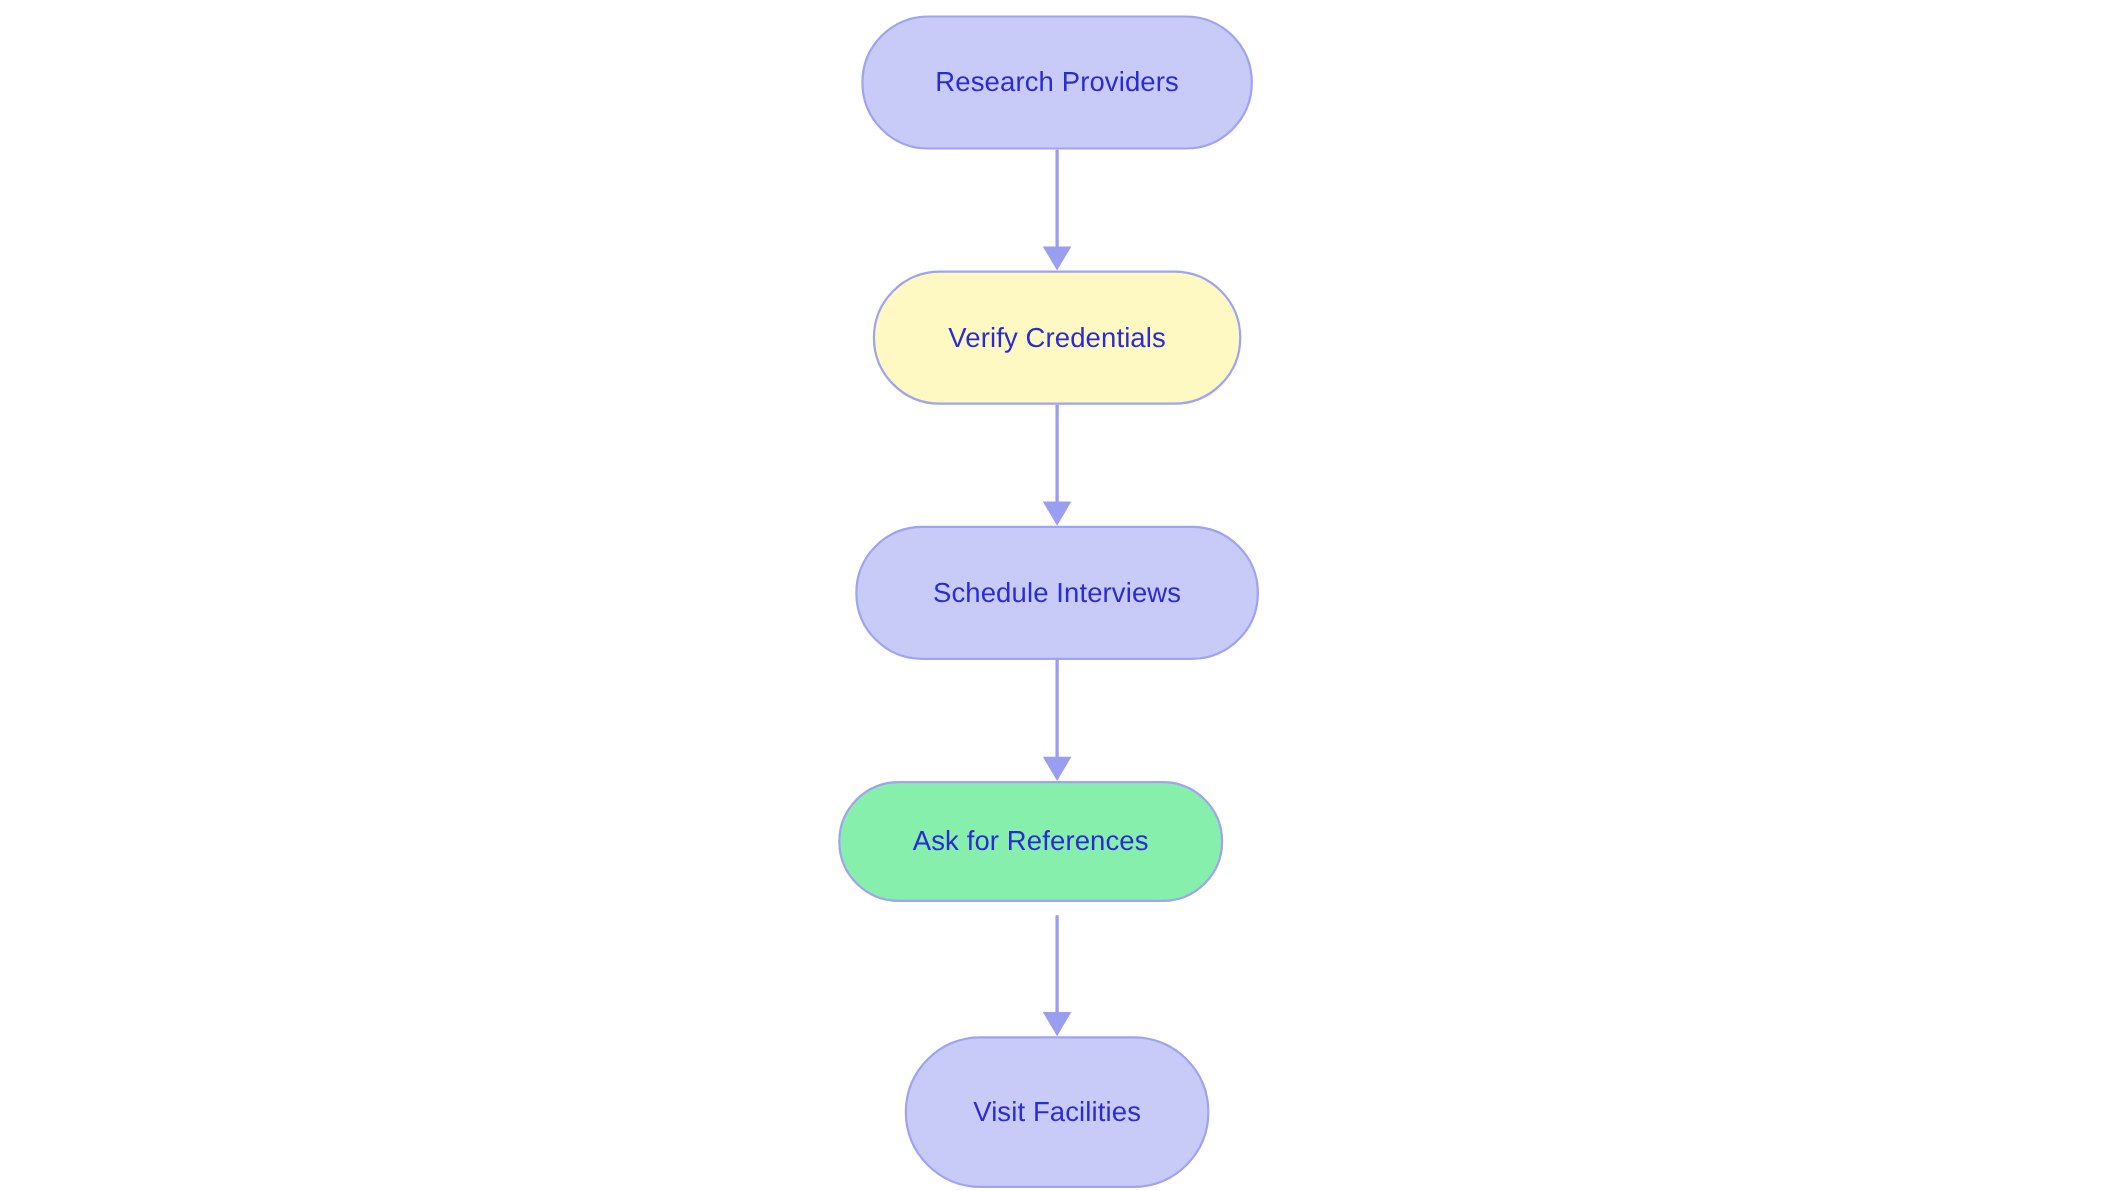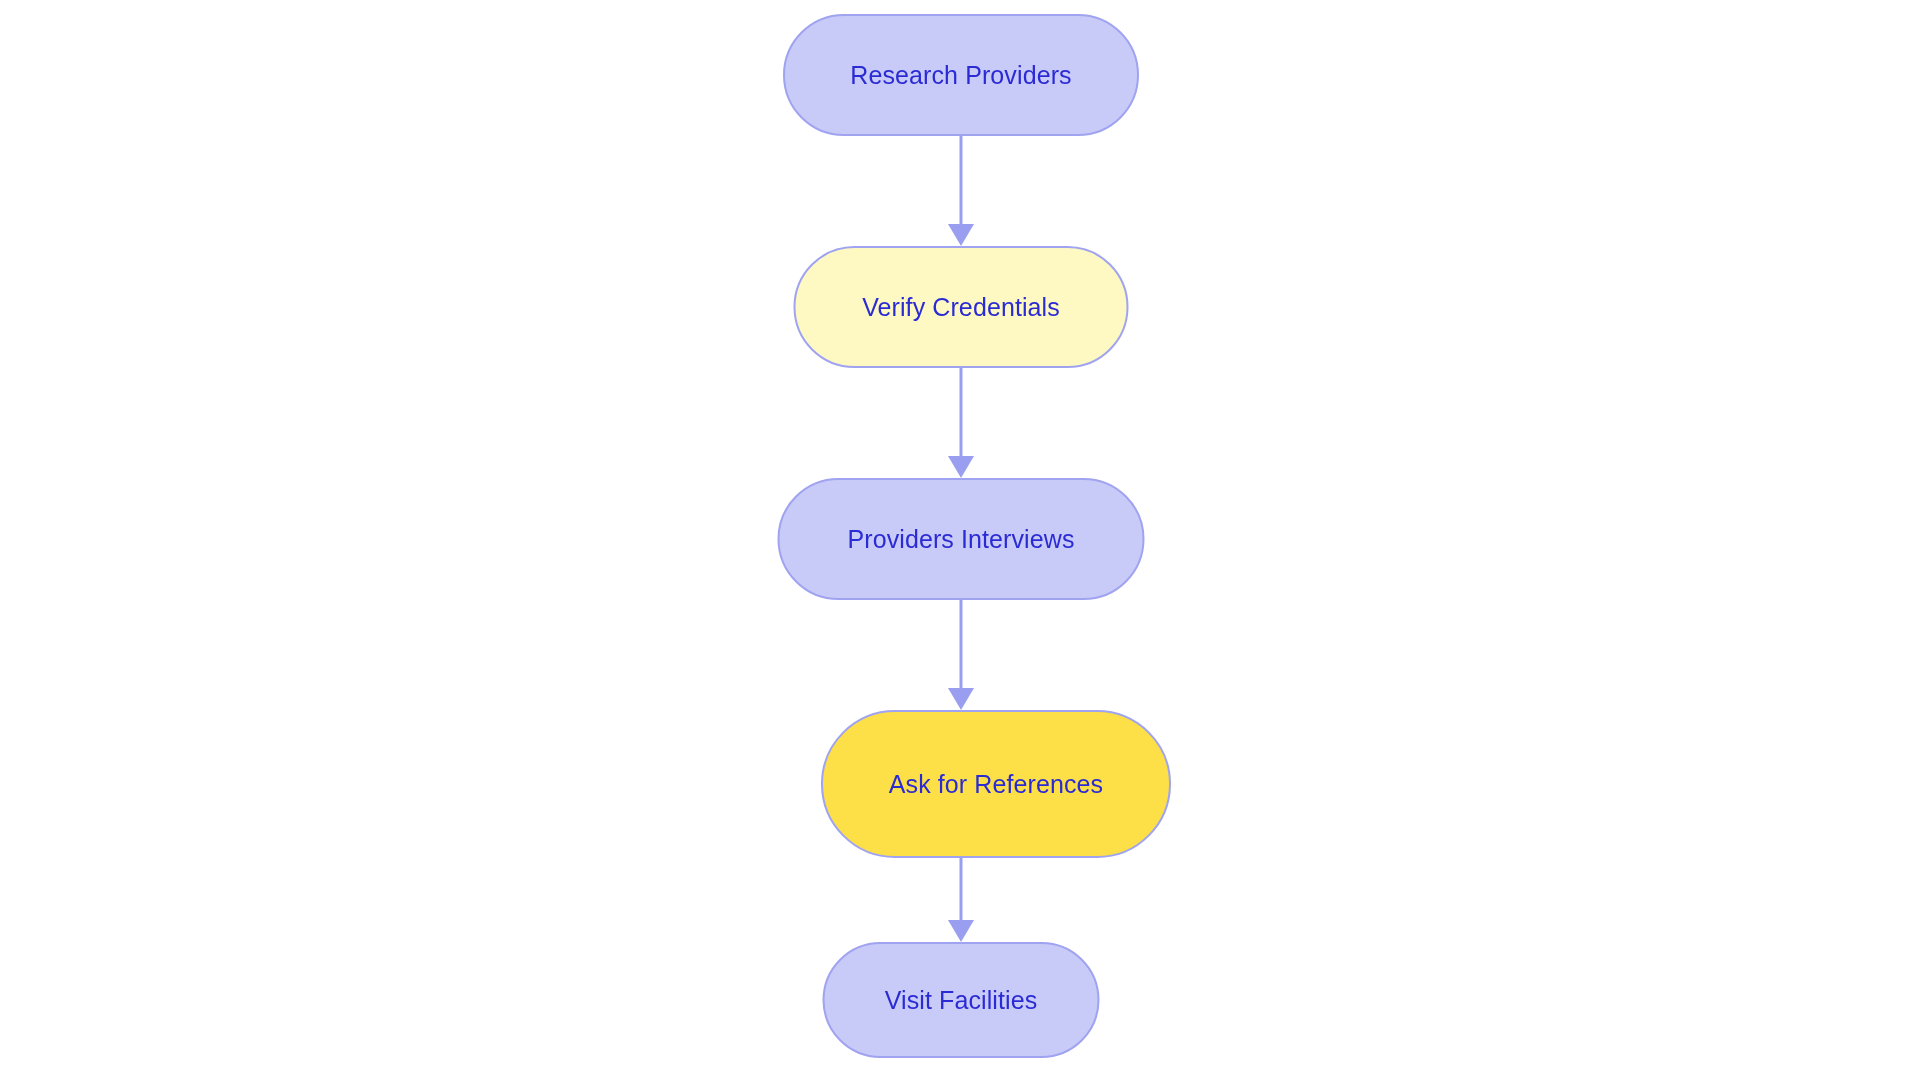--- a/index.html
+++ b/index.html
@@ -77,21 +77,21 @@
         <polygon points="2,88 28,88 15,110" fill="#9a9ef0"></polygon>
       </svg>
     </div>
     <div class="flow-node" style="left: 961px; top: 14px; width: 356px; height: 122px; background: rgb(200, 202, 248); border-color: rgb(159, 163, 240);">
       <span class="flow-node-label" style="color: rgb(43, 43, 212);">Research Providers</span>
     </div>
     <div class="flow-node" style="left: 961px; top: 246px; width: 335px; height: 122px; background: #fef9c3; border-color: rgb(159, 163, 240);">
       <span class="flow-node-label" style="color: rgb(43, 43, 212);">Verify Credentials</span>
     </div>
     <div class="flow-node" style="left: 961px; top: 478px; width: 367px; height: 122px; background: rgb(200, 202, 248); border-color: rgb(159, 163, 240);">
-      <span class="flow-node-label" style="color: rgb(43, 43, 212);">Providers Interviews</span>
+      <span class="flow-node-label" style="color: rgb(43, 43, 212);">Schedule Interviews</span>
     </div>
-    <div class="flow-node" style="left: 996px; top: 710px; width: 350px; height: 148px; background: #fde047; border-color: rgb(159, 163, 240);">
+    <div class="flow-node" style="left: 937px; top: 710px; width: 350px; height: 110px; background: #86efac; border-color: rgb(159, 163, 240);">
       <span class="flow-node-label" style="color: rgb(43, 43, 212);">Ask for References</span>
     </div>
-    <div class="flow-node" style="left: 961px; top: 942px; width: 277px; height: 116px; background: rgb(200, 202, 248); border-color: rgb(159, 163, 240);">
+    <div class="flow-node" style="left: 961px; top: 942px; width: 277px; height: 138px; background: rgb(200, 202, 248); border-color: rgb(159, 163, 240);">
       <span class="flow-node-label" style="color: rgb(43, 43, 212);">Visit Facilities</span>
     </div>
   </div>
 
 </body></html>

